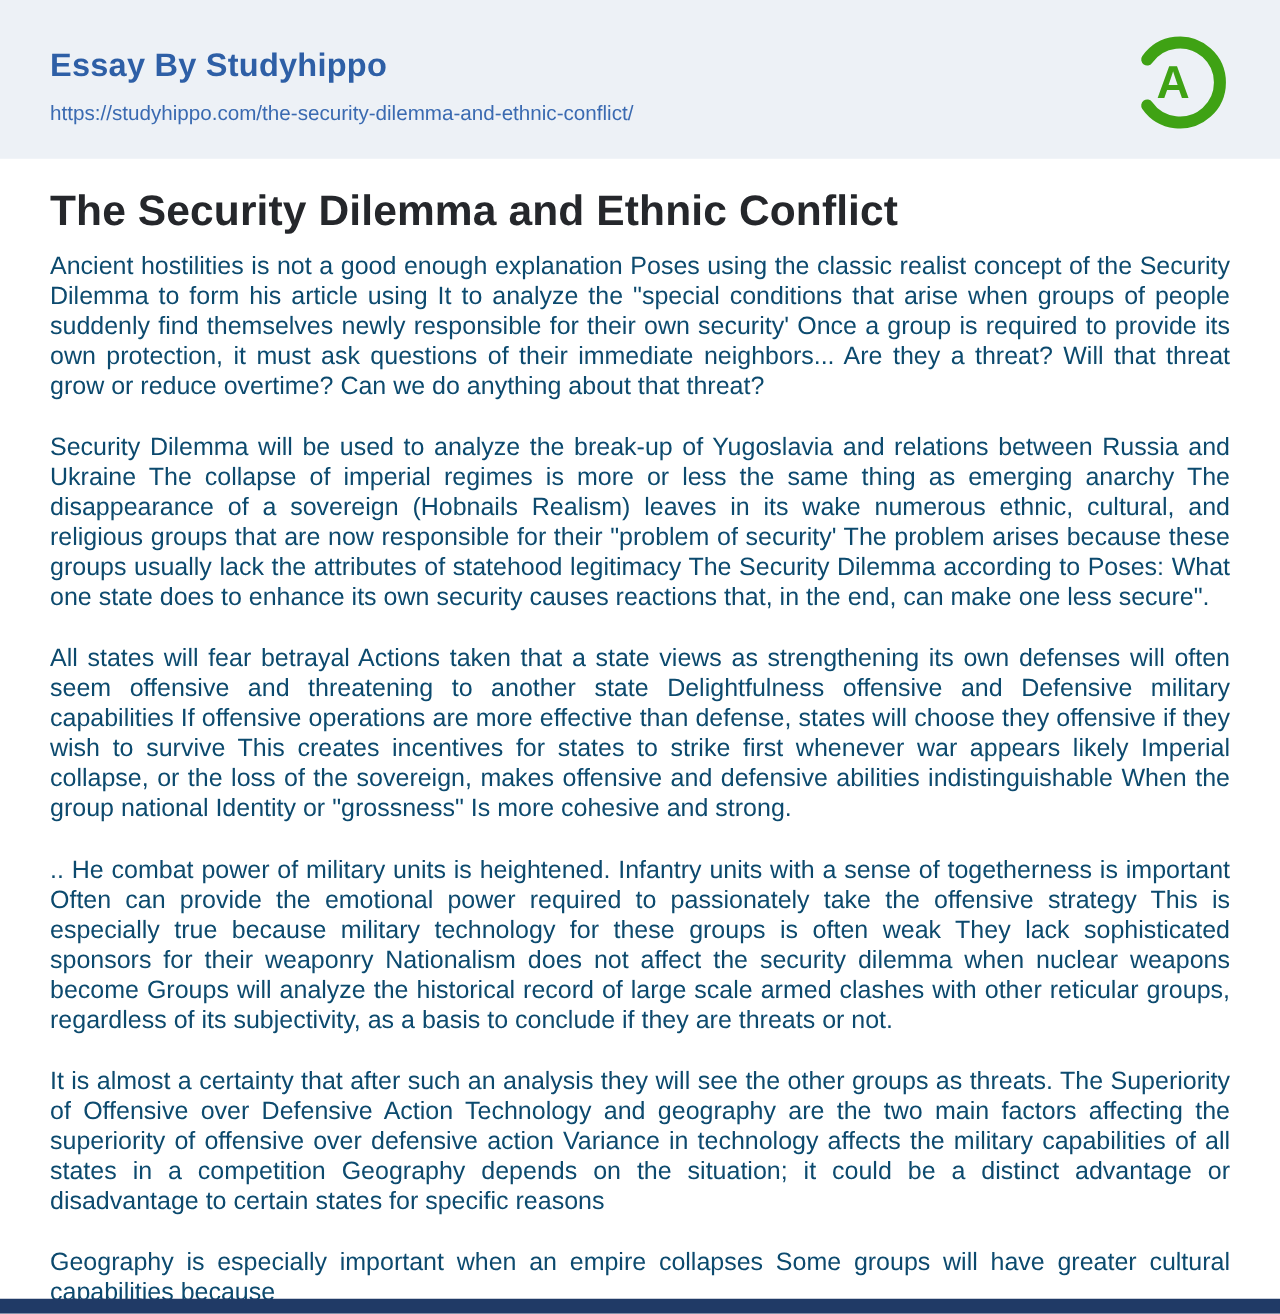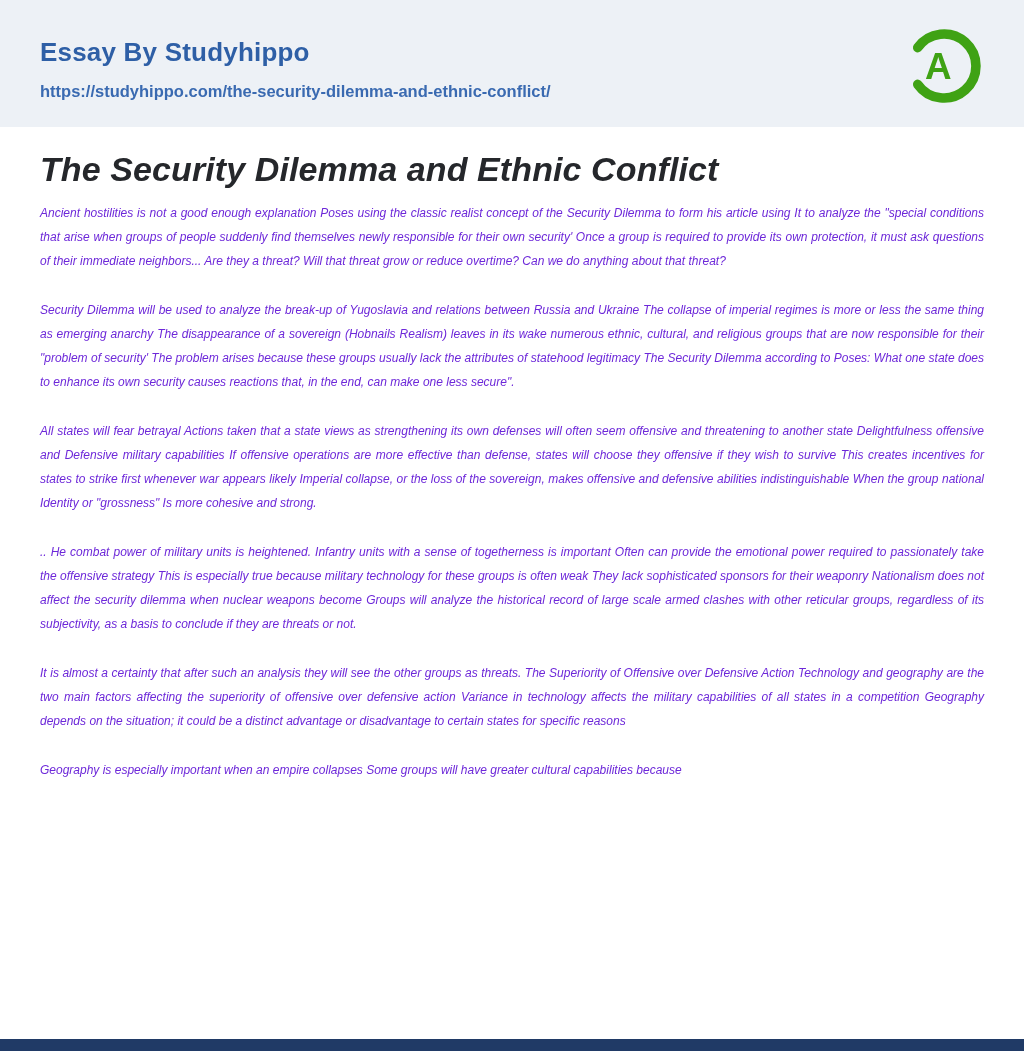--- a/index.html
+++ b/index.html
@@ -24,38 +24,38 @@
   .header-left { display: flex; flex-direction: column; gap: 14px; padding-top: 10px; }
   .byline {
     color: #2e5fa6;
     font-size: 26px;
     font-weight: 700;
     letter-spacing: 0.2px;
   }
   .essay-url {
     color: #3a6ab1;
     font-size: 16.5px;
-    font-weight: 700;
+    font-weight: 400;
     text-decoration: none;
   }
   .logo { width: 80px; height: 80px; flex: 0 0 auto; margin-top: 4px; }
-  .main { padding: 0 40px; font-style: italic; }
+  .main { padding: 0 40px; }
   .page-title {
     margin-top: 22px;
     font-size: 34px;
     line-height: 1.18;
     font-weight: 800;
     color: #25272b;
     letter-spacing: 0.1px;
   }
   .paragraphs { margin-top: 12px; }
   .para {
-    font-size: 12px;
+    font-size: 20px;
     line-height: 24px;
-    color: #6d28d9;
+    color: #0c4a6e;
     text-align: justify;
     margin-bottom: 25px;
   }
   .footer-bar {
     position: absolute;
     left: 0;
     bottom: 0;
     width: 100%;
     height: 12px;
     background: #203a66;

